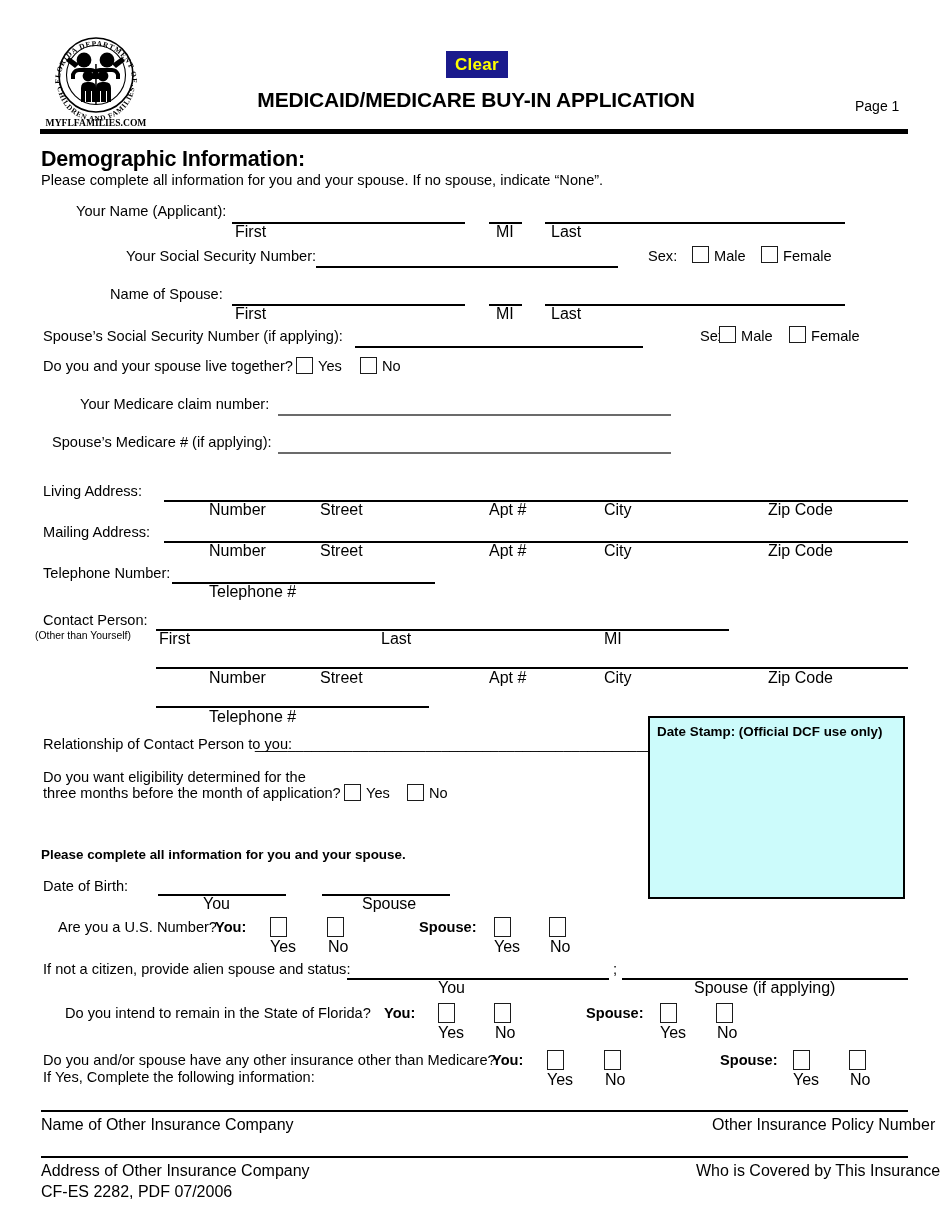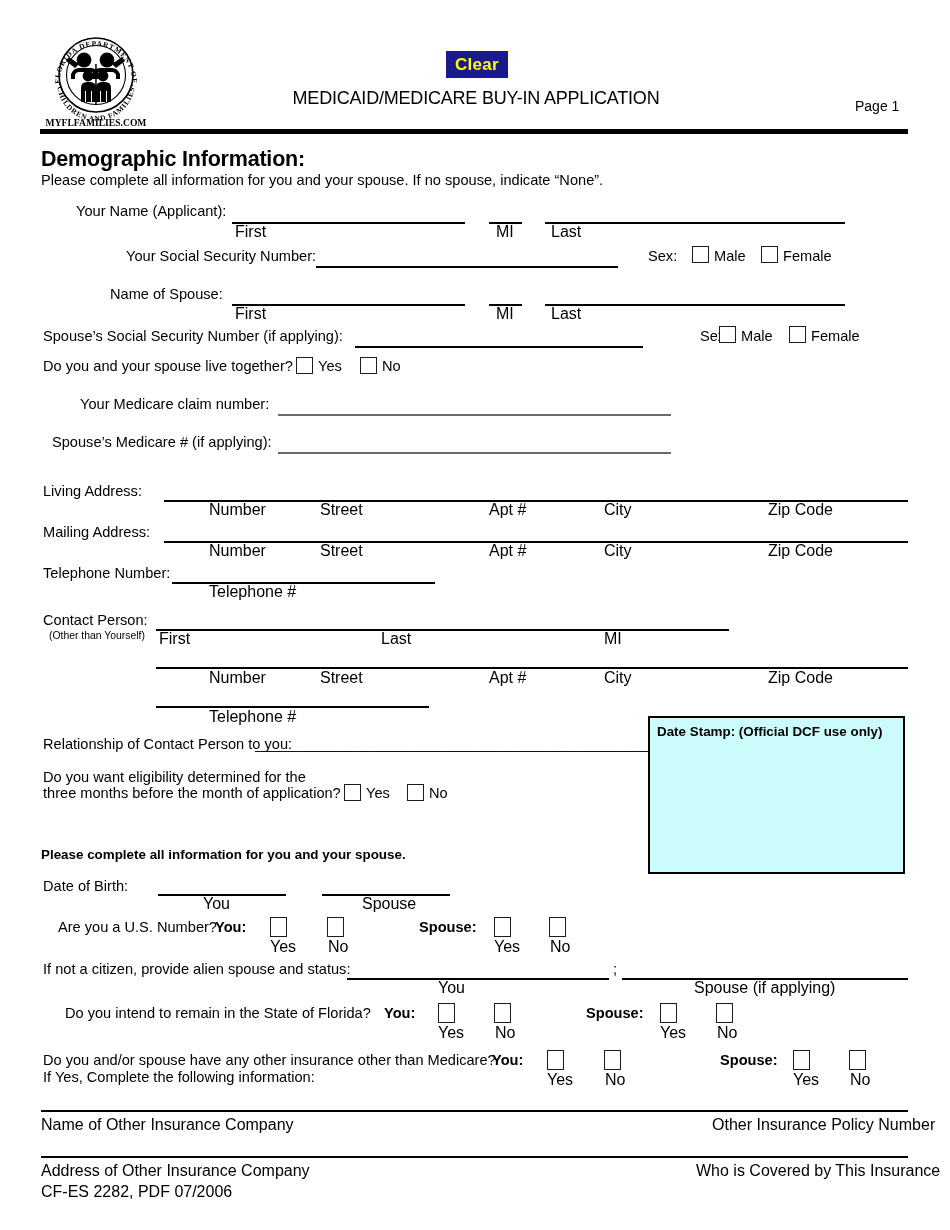--- a/index.html
+++ b/index.html
@@ -13,21 +13,21 @@
   
   #logo{left:38px;top:34px;width:128px;height:96px;}
   #logo svg{display:block;}
   #clear-btn{
     left:446px;top:51px;width:62px;height:27px;background:#1a1a8c;
     color:#ffff00;font-weight:bold;font-size:17px;line-height:27px;
     text-align:center;letter-spacing:.3px;cursor:pointer;
   }
   #form-title{
     left:176px;top:88px;width:600px;text-align:center;
-    font-size:18px;font-weight:normal;letter-spacing:-.2px;white-space:nowrap;
+    font-size:21px;font-weight:bold;letter-spacing:-.2px;white-space:nowrap;
   }
   #page-num{left:855px;top:98px;font-size:14px;}
   #head-rule{left:40px;top:129px;width:868px;height:5px;background:#000;}
   
   .t{font-size:14.6px;white-space:nowrap;line-height:1;}
   .t11{font-size:16px;white-space:nowrap;line-height:1;}
   .t10{font-size:10.4px;white-space:nowrap;line-height:1;}
   .b{font-weight:bold;}
   .i{}
   .h1{font-size:21.5px;font-weight:bold;white-space:nowrap;letter-spacing:-.2px;}
@@ -38,21 +38,21 @@
   .line-thin{background:#6b6b6b;height:1.6px;}
   .line-1{background:#000;height:1.6px;}
   
   .cb{
     border:1.9px solid #1c1c1c;background:#fff;width:17px;height:17px;
     box-sizing:border-box;cursor:pointer;
   }
   .cb.tall{width:17px;height:20px;}
   
   #date-stamp{
-    left:648px;top:716px;width:257px;height:158px;
+    left:648px;top:716px;width:257px;height:183px;
     background:#ccfbfb;border:2px solid #000;box-sizing:border-box;
   }
   #date-stamp .ds-label{
     position:absolute;left:7px;top:6px;font-size:13.4px;font-weight:bold;white-space:nowrap;
   }
   .uline{letter-spacing:0px;}
 </style>
 </head>
 <body>
 
@@ -156,21 +156,21 @@
   <div class="abs t11" style="left:320px;top:543px;">Street</div>
   <div class="abs t11" style="left:489px;top:543px;">Apt #</div>
   <div class="abs t11" style="left:604px;top:543px;">City</div>
   <div class="abs t11" style="left:768px;top:543px;">Zip Code</div>
 
   <div class="abs t" style="left:43px;top:566px;">Telephone Number:</div>
   <div class="abs line" style="left:172px;top:582px;width:263px;"></div>
   <div class="abs t11" style="left:209px;top:584px;">Telephone #</div>
 
   <div class="abs t" style="left:43px;top:613px;">Contact Person:</div>
-  <div class="abs t10" style="left:49px;top:631px;">(Other than Yourself)</div>
+  <div class="abs t10" style="left:35px;top:631px;">(Other than Yourself)</div>
   <div class="abs line-1" style="left:156px;top:629px;width:573px;"></div>
   <div class="abs t11" style="left:159px;top:631px;">First</div>
   <div class="abs t11" style="left:381px;top:631px;">Last</div>
   <div class="abs t11" style="left:604px;top:631px;">MI</div>
 
   <div class="abs line-1" style="left:156px;top:667px;width:752px;"></div>
   <div class="abs t11" style="left:209px;top:670px;">Number</div>
   <div class="abs t11" style="left:320px;top:670px;">Street</div>
   <div class="abs t11" style="left:489px;top:670px;">Apt #</div>
   <div class="abs t11" style="left:604px;top:670px;">City</div>

